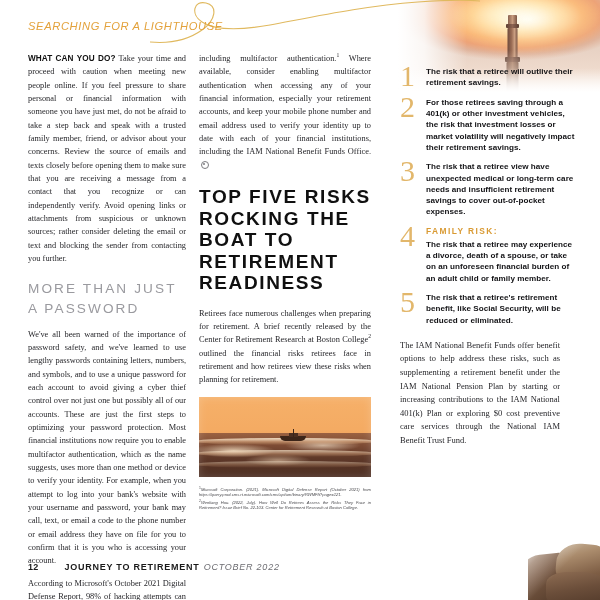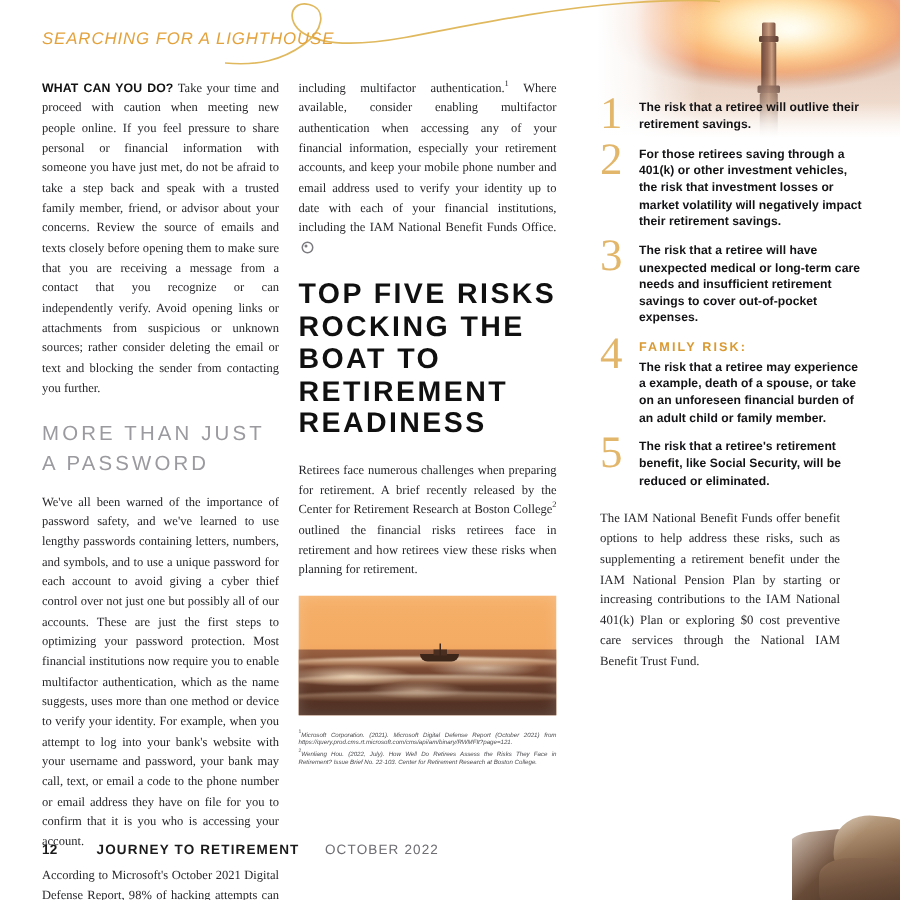--- a/index.html
+++ b/index.html
@@ -337,21 +337,22 @@
     font-weight: bold;
     font-size: 9px;
     letter-spacing: .085em;
     color: #1a1a1a;
   }
   .footer-date {
     font-weight: normal;
     font-size: 9px;
     letter-spacing: .085em;
     color: #6d6d72;
-    margin-left: 17px;
+    margin-left: 4px;
+    font-style: italic;
   }
 </style>
 </head>
 <body>
 
 <div class="photo-lighthouse">
   <div class="lh-sky"></div>
   <div class="lh-glow"></div>
   <div class="lh-tower">
     <div class="lh-seg lh-lamp"></div>
@@ -412,27 +413,27 @@
     <div class="risk-text">The risk that a retiree will outlive their retirement savings.</div>
   </div>
 
   <div class="risk">
     <div class="risk-num">2</div>
     <div class="risk-text">For those retirees saving through a 401(k) or other investment vehicles, the risk that investment losses or market volatility will negatively impact their retirement savings.</div>
   </div>
 
   <div class="risk">
     <div class="risk-num">3</div>
-    <div class="risk-text">The risk that a retiree will have unexpected medical or long-term care needs and insufficient retirement savings to cover out-of-pocket expenses.</div>
+    <div class="risk-text">The risk that a retiree view have unexpected medical or long-term care needs and insufficient retirement savings to cover out-of-pocket expenses.</div>
   </div>
 
   <div class="risk">
     <div class="risk-num">4</div>
     <div class="risk-title">FAMILY RISK:</div>
-    <div class="risk-text">The risk that a retiree may experience a example, death of a spouse, or take on an unforeseen financial burden of an adult child or family member.</div>
+    <div class="risk-text">The risk that a retiree may experience a divorce, death of a spouse, or take on an unforeseen financial burden of an adult child or family member.</div>
   </div>
 
   <div class="risk">
     <div class="risk-num">5</div>
     <div class="risk-text">The risk that a retiree's retirement benefit, like Social Security, will be reduced or eliminated.</div>
   </div>
 
   <p class="closing-p">The IAM National Benefit Funds offer benefit options to help address these risks, such as supplementing a retirement benefit under the IAM National Pension Plan by starting or increasing contributions to the IAM National 401(k) Plan or exploring $0 cost preventive care services through the National IAM Benefit Trust Fund.</p>
 </div>
 

